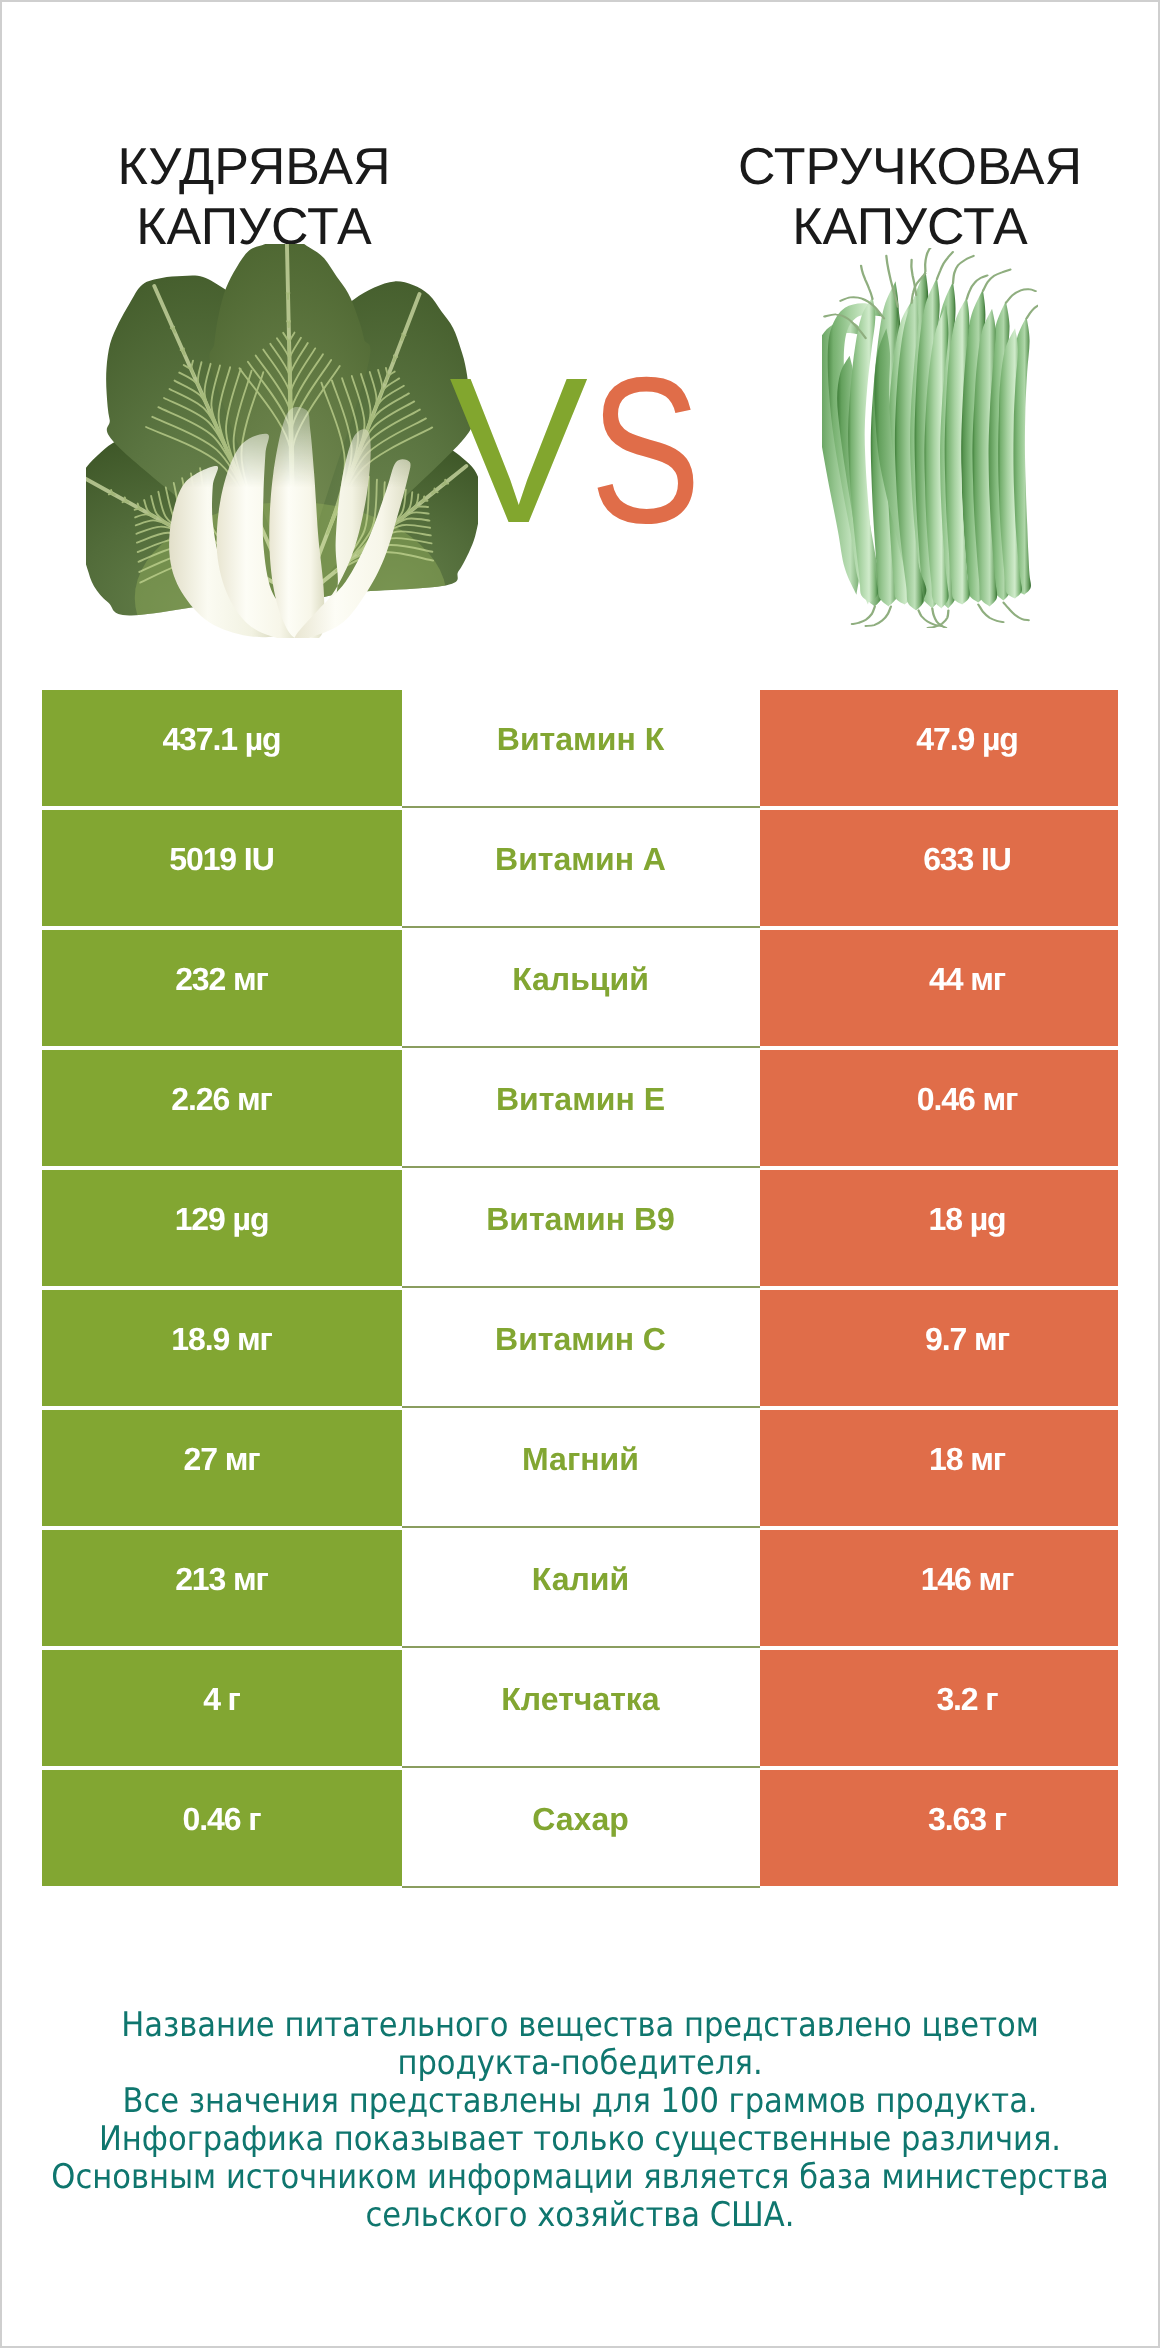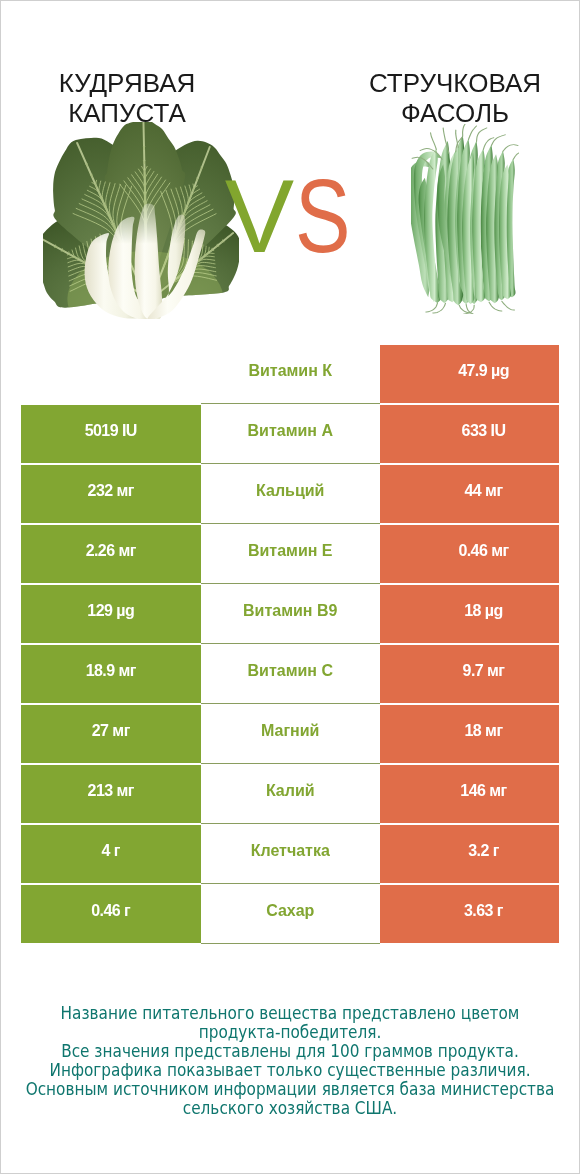--- a/index.html
+++ b/index.html
@@ -15,21 +15,21 @@
   .title.left{left:6px;width:240px;}
   .title.right{left:334px;width:240px;}
 
   
   .hero{position:absolute;}
   .hero.left{left:42px;top:121px;width:196px;height:197px;}
   .hero.right{left:410px;top:123px;width:108px;height:190px;}
   .svgimg{display:block;width:100%;height:100%;}
 
   
-  .vs{position:absolute;top:155px;left:216px;width:140px;height:120px;
+  .vs{position:absolute;top:165px;left:216px;width:140px;height:120px;
       font-size:104px;line-height:120px;font-weight:400;text-align:center;}
   .vs span{display:inline-block;}
   .vs span.v{color:#82a62e;}
   .vs span.s{color:#e06d49;transform:scaleX(0.80);transform-origin:left center;margin-left:1px;margin-right:-15px;}
 
   
   .tbl{position:absolute;left:20px;top:344px;width:538px;}
   .row{position:relative;height:60px;}
   .cell{position:absolute;top:0;height:58px;display:flex;align-items:center;justify-content:center;
         font-size:16px;font-weight:700;letter-spacing:-0.55px;padding-bottom:7px;box-sizing:border-box;}
@@ -44,21 +44,21 @@
           font-size:17px;line-height:19px;color:#0f766e;white-space:pre-line;}
 </style>
 </head>
 <body>
 
 <div class="page">
 
   <div class="title left">КУДРЯВАЯ
 КАПУСТА</div>
   <div class="title right">СТРУЧКОВАЯ
-ФАСОЛЬ</div>
+КАПУСТА</div>
 
   <div class="hero left">
       <svg class="svgimg" viewBox="1 1 201 197" preserveAspectRatio="none" xmlns="http://www.w3.org/2000/svg">
         <defs>
           <radialGradient id="bk1" cx="0.5" cy="0.95" r="1">
             <stop offset="0" stop-color="#65804a"></stop>
             <stop offset=".5" stop-color="#526c3a"></stop>
             <stop offset="1" stop-color="#3c5526"></stop>
           </radialGradient>
 <radialGradient id="bk2" cx="0.5" cy="0.95" r="1">
@@ -293,20 +293,23 @@
 <path d="M92 182C92.4 182.5 93.3 183.9 94.1 184.9C94.9 185.9 95.9 187.3 96.9 188.2C97.9 189.1 99.1 190 100.1 190.5C101.1 191 102.5 190.9 103 191" stroke="#8fae7f" stroke-width="1" fill="none" stroke-linecap="round"></path>
 <path d="M36 184C35.8 184.6 35.3 186.6 34.7 187.8C34 188.9 33.1 190 32.1 190.8C31.2 191.5 29.9 192 28.9 192.4C27.9 192.8 26.5 192.9 26 193" stroke="#8fae7f" stroke-width="1" fill="none" stroke-linecap="round"></path>
 <path d="M61 185C61.1 185.6 61.3 187.7 61.7 188.8C62 189.9 62.4 190.9 62.9 191.7C63.4 192.5 64.1 193.1 64.8 193.6C65.4 194.2 66.6 194.8 67 195" stroke="#8fae7f" stroke-width="1" fill="none" stroke-linecap="round"></path>
       </svg>
     </div>
 
   <div class="vs"><span class="v">V</span><span class="s">S</span></div>
 
   <div class="tbl">
       <div class="row">
+        <div class="cell cleft">
+          <span>437.1 µg</span>
+        </div>
         <div class="cell cmid">
           <span>Витамин К</span>
         </div>
         <div class="cell cright">
           <span>47.9 µg</span>
         </div>
       </div>
       <div class="row">
         <div class="cell cleft">
           <span>5019 IU</span>

